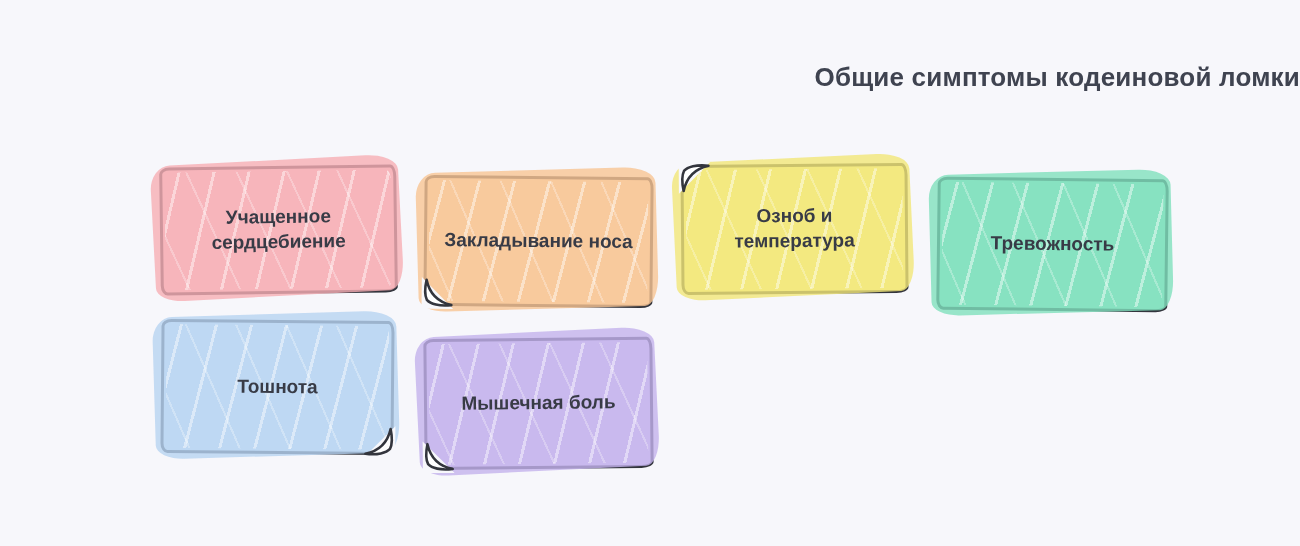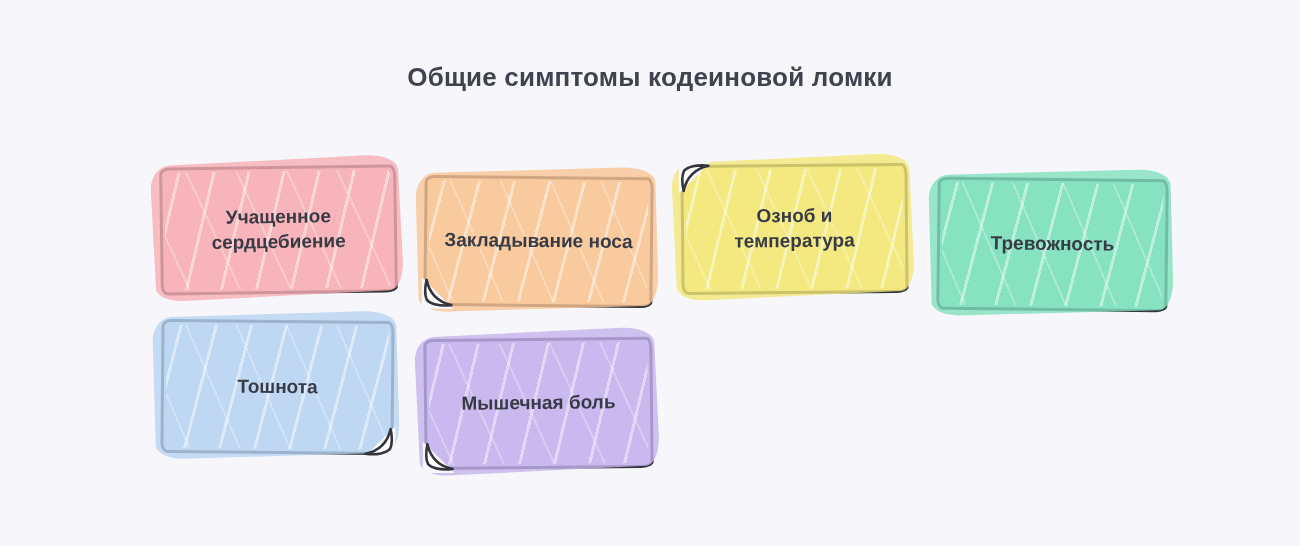--- a/index.html
+++ b/index.html
@@ -3,21 +3,21 @@
 <meta charset="utf-8">
 <style>
   html,body{margin:0;padding:0;background:#f7f7fb;}
   .canvas{
     position:relative;width:1300px;height:546px;margin:0 auto;
     background:#f7f7fb;overflow:hidden;
     font-family:"Liberation Sans",sans-serif;
   }
   .title{
     position:absolute;left:0;right:0;top:62px;
-    text-align:center;font-size:26px;font-weight:bold;
+    text-align:right;font-size:26px;font-weight:bold;
     color:#3f4350;letter-spacing:.2px;
   }
   .card{
     position:absolute;box-sizing:border-box;
     display:flex;align-items:center;justify-content:center;
     padding:10px 16px;text-align:center;
     font-weight:bold;font-size:19px;line-height:1.3;color:#383b46;
     background:var(--fill,#eee);
     border:3.5px solid #33353d;
     border-radius:10px 6px 12px 7px / 7px 12px 6px 10px;

